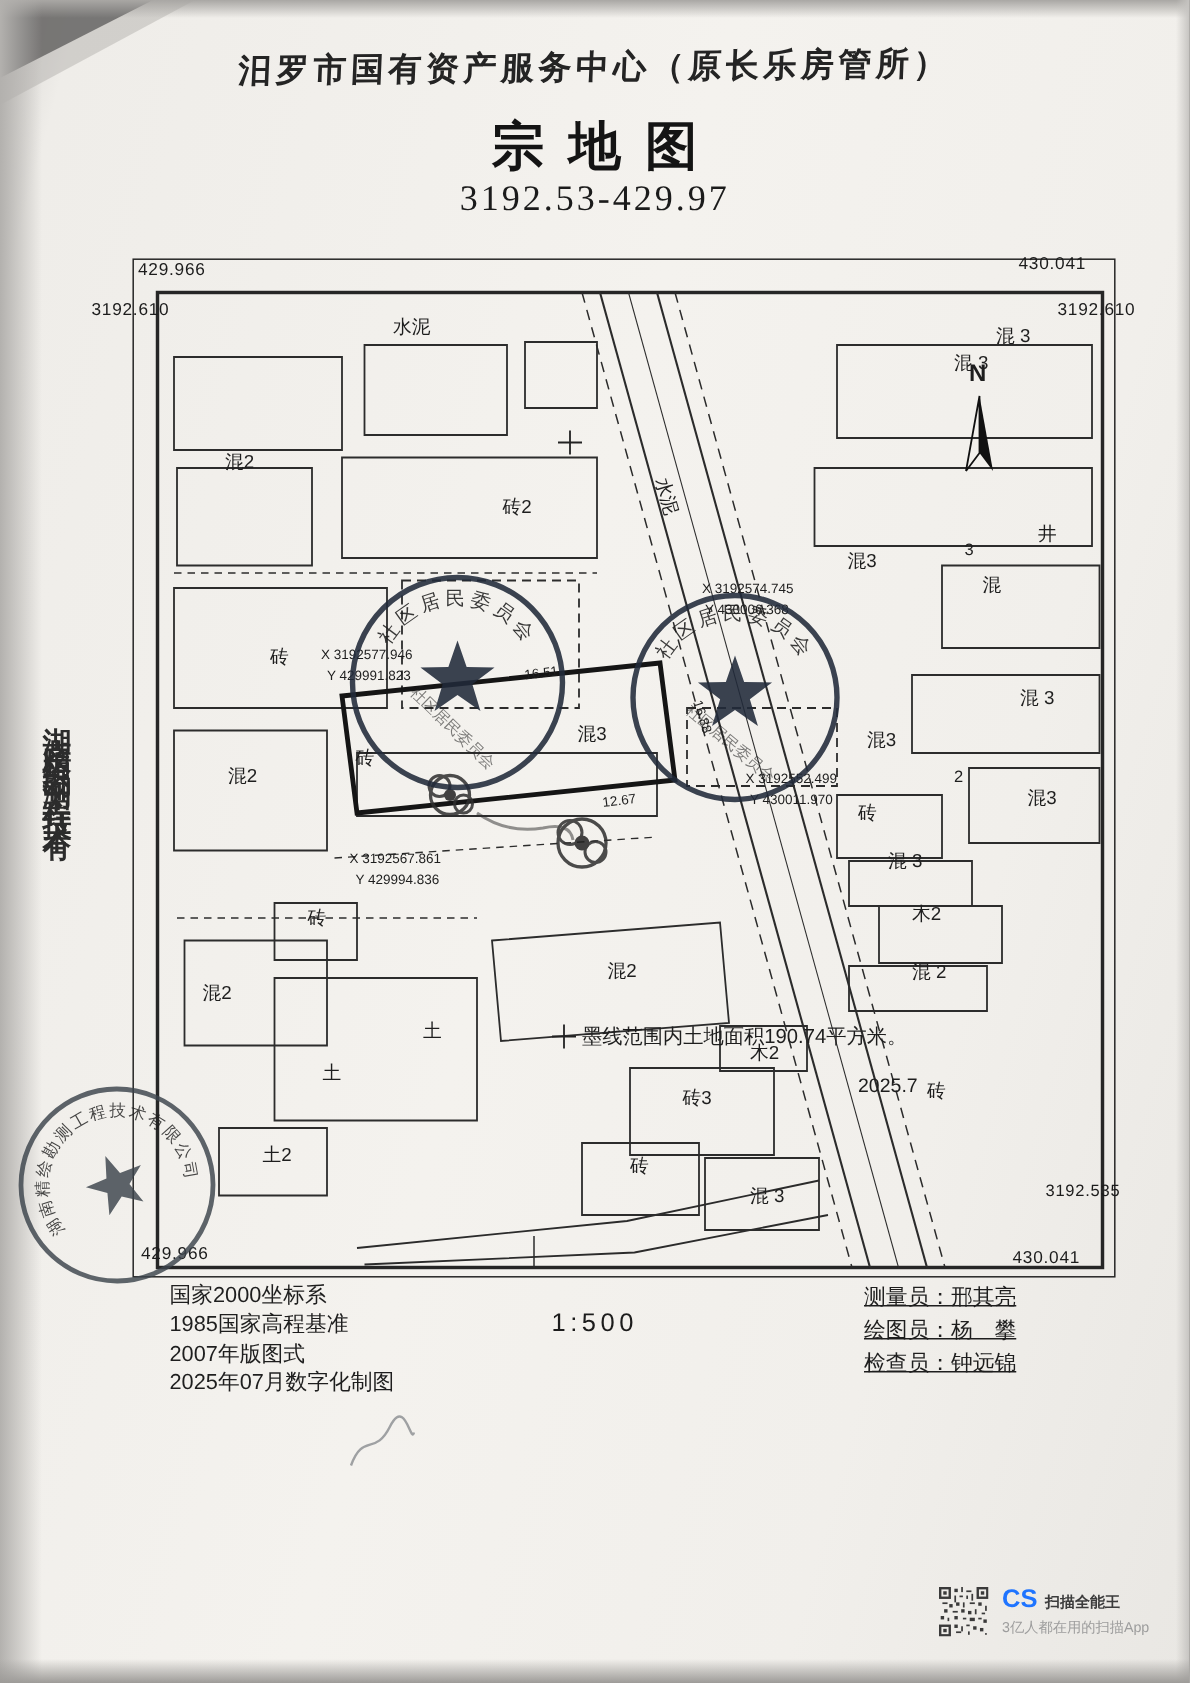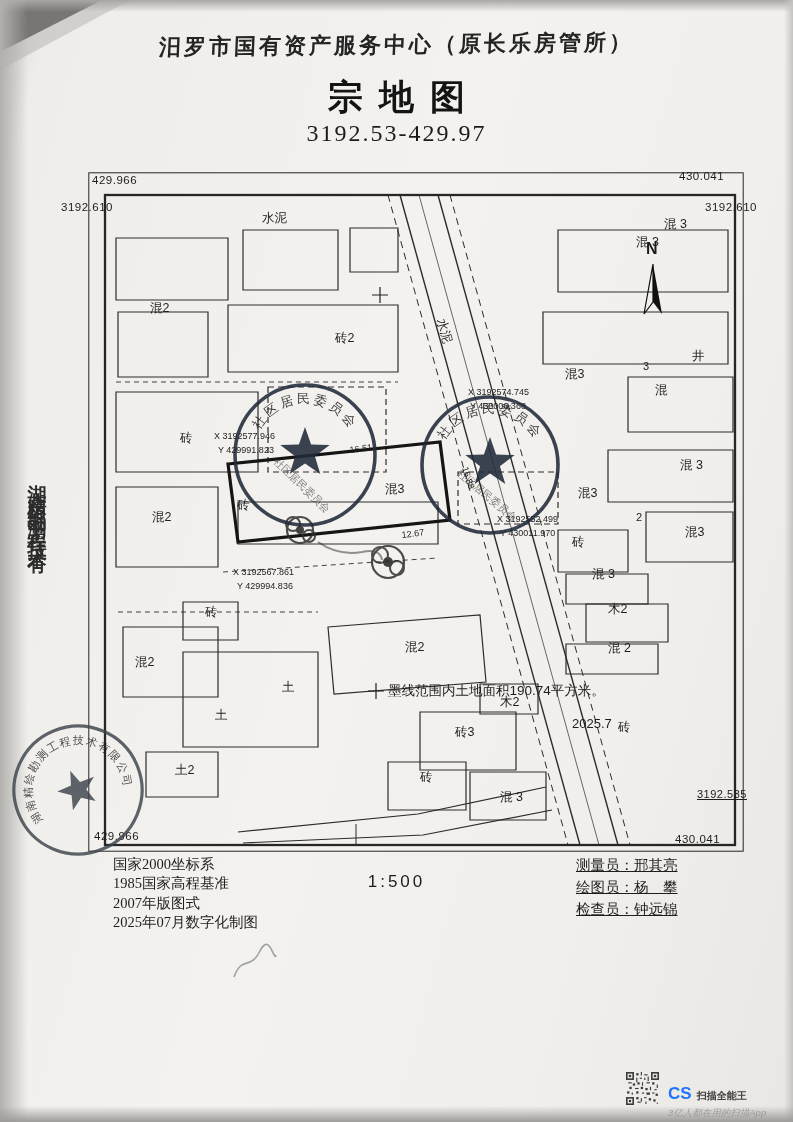--- a/index.html
+++ b/index.html
@@ -41,52 +41,52 @@
 
   .sidebar-co{
     position:absolute;left:24px;top:470px;height:300px;
     writing-mode:vertical-rl;text-orientation:upright;
     font-size:19px;font-weight:700;letter-spacing:7px;color:#2c2c2c;z-index:4;
   }
   .seal-wrap{position:absolute;left:0px;top:708px;width:172px;height:168px;z-index:7;}
 
   .scale-line{position:absolute;left:0;width:100%;top:856px;text-align:center;
     font-size:17px;letter-spacing:3px;font-weight:500;color:#1c1c1c;margin-top:16px;}
-  .notes{position:absolute;left:113px;top:855px;font-size:14.5px;line-height:1.34;color:#1e1e1e;font-family:Liberation Serif, serif;}
+  .notes{position:absolute;left:113px;top:855px;font-size:14.5px;line-height:1.34;color:#1e1e1e;}
   .credits{position:absolute;left:576px;top:855px;font-size:14.5px;line-height:1.5;color:#1e1e1e;text-decoration:underline;}
 
   .pen-mark{position:absolute;left:228px;top:943px;z-index:3;}
 
   .wm{position:absolute;left:626px;top:1056px;display:flex;align-items:center;gap:9px;z-index:8;}
-  .wm-txt{display:flex;flex-direction:column;margin-top:28px;}
+  .wm-txt{display:flex;flex-direction:column;}
   .wm-row{display:flex;align-items:baseline;gap:5px;}
   .cs-logo{color:#1f74ff;font-weight:800;font-size:17px;letter-spacing:0;}
   .wm-name{font-weight:700;font-size:10px;color:#3c3c3c;}
-  .wm-tag{font-size:9.5px;color:#9d9d9d;margin-top:3px;font-style:italic;}
+  .wm-tag{font-size:9.5px;color:#9d9d9d;margin-top:3px;}
 </style>
 </head>
 <body>
 
 <div class="paper"></div>
 <div class="corner-tl2"></div>
 <div class="corner-tl"></div>
 <div class="edge-top"></div>
 <div class="edge-left"></div>
 <div class="edge-right"></div>
 <div class="edge-bottom"></div>
 
 <div class="hdr hdr-org">汨罗市国有资产服务中心（原长乐房管所）</div>
 <div class="hdr hdr-title">宗地图</div>
 <div class="hdr hdr-no">3192.53-429.97</div>
 
 <span class="lbl" style="left:92px;top:174px;">429.966</span>
 <span class="lbl" style="left:679px;top:170px;">430.041</span>
 <span class="lbl" style="left:61px;top:201px;">3192.610</span>
 <span class="lbl" style="left:705px;top:201px;">3192.610</span>
-<span class="lbl" style="left:697px;top:788px;font-size:11px;text-decoration:underline;">3192.535</span>
+<span class="lbl" style="left:697px;top:788px;font-size:11px;">3192.535</span>
 <span class="lbl" style="left:675px;top:833px;">430.041</span>
 <span class="lbl" style="left:94px;top:830px;">429.966</span>
 
 <div class="map-wrap">
 <svg viewBox="0 0 656 680" width="656" height="680">
   <defs>
     <path id="star" d="M0,-26 L6.1,-8.4 L24.7,-8 L9.9,3.2 L15.3,21 L0,10.4 L-15.3,21 L-9.9,3.2 L-24.7,-8 L-6.1,-8.4 Z"></path>
     <path id="arcL" d="M165,283 A52,52 0 0 1 269,283" fill="none"></path>
     <path id="arcR" d="M350,293 A52,52 0 0 1 454,293" fill="none"></path>
   </defs>

